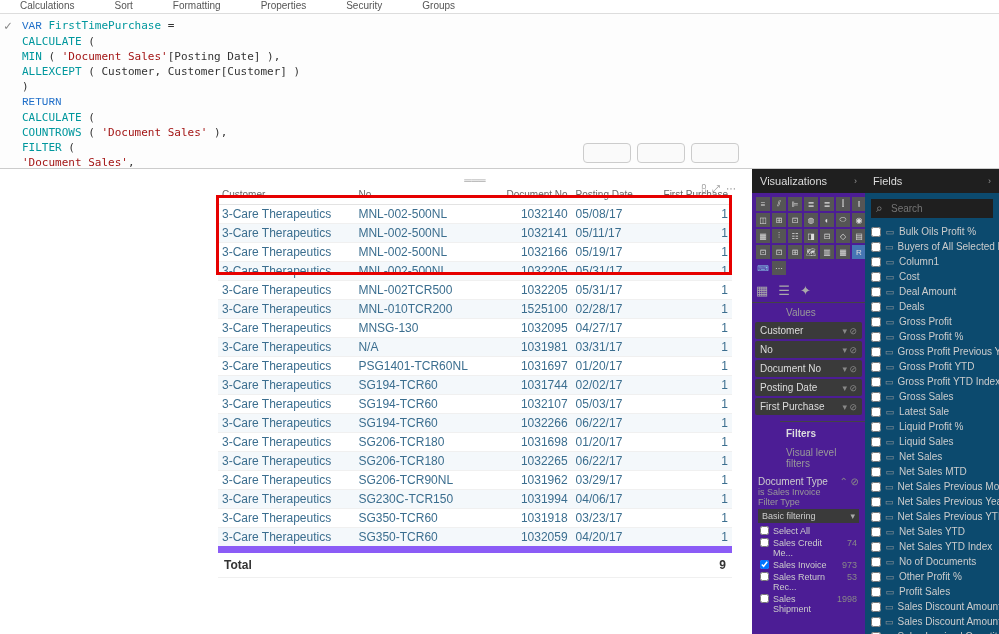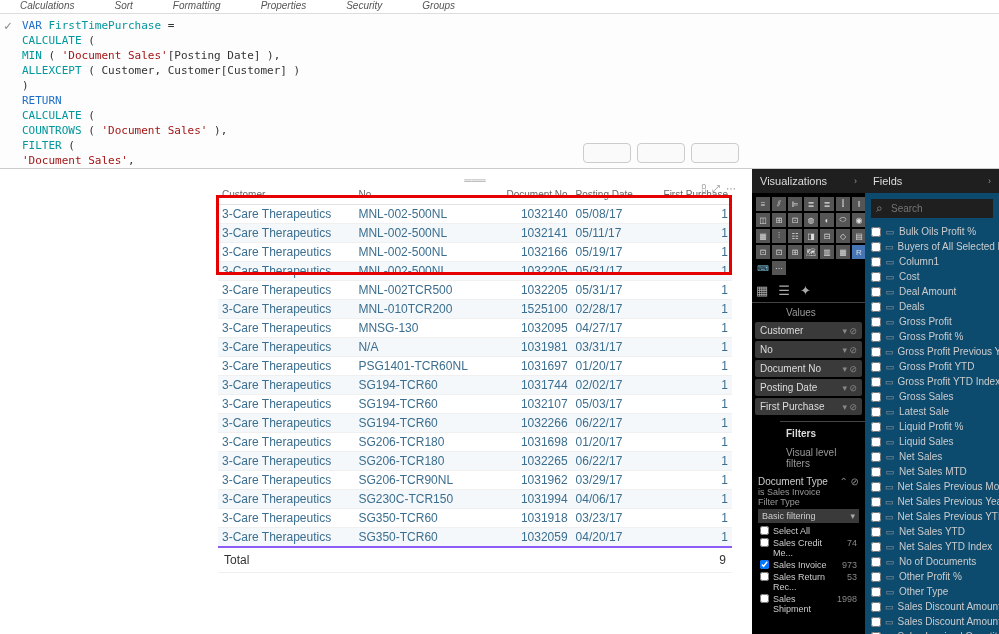--- a/index.html
+++ b/index.html
@@ -1,38 +1,38 @@
 <!DOCTYPE html>
 <html><head>
 <meta charset="utf-8">
 <style>
 * { box-sizing: border-box; margin: 0; padding: 0; }
 body { font-family: "Segoe UI", Arial, sans-serif; font-size: 11px; background: #fff; color: #333; width: 999px; height: 634px; overflow: hidden; position: relative; }
 .ribbon { height: 14px; display: flex; border-bottom: 1px solid #ddd; font-size: 10px; color: #555; }
-.ribbon-item { padding: 0 20px; cursor: pointer; font-style: italic; }
+.ribbon-item { padding: 0 20px; cursor: pointer; }
 .editor-area { position: relative; border-bottom: 1px solid #ccc; height: 155px; padding: 4px 0 0 22px; font-family: Consolas, monospace; font-size: 11px; line-height: 15px; background: #fdfdfd; }
 .editor-check { position: absolute; left: 4px; top: 4px; color: #888; font-size: 13px; }
-.kw { color: #1E6EC8; } .fn { color: #00979D; } .str { color: #A31515; } .plain { color: #333; }
+.kw { color: #1E6EC8; font-family: Liberation Mono, monospace; } .fn { color: #00979D; } .str { color: #A31515; } .plain { color: #333; }
 .format-toolbar { position: absolute; right: 260px; bottom: 5px; display: flex; gap: 6px; }
 .format-toolbar button { border: 1px solid #ccc; background: #fafafa; border-radius: 4px; width: 48px; height: 20px; font-size: 9px; color: #888; }
 .main-row { display: flex; height: 465px; }
 .canvas { flex: 1; position: relative; background: #fff; }
 .table-wrap { position: absolute; left: 218px; top: 6px; width: 514px; }
 .table-handle { height: 10px; text-align: center; color: #aaa; font-size: 10px; }
 .table-tools { position: absolute; right: -4px; top: 8px; font-size: 10px; color: #888; display: flex; gap: 6px; }
 .data-table { width: 100%; border-collapse: collapse; }
 .data-table th { text-align: left; font-weight: normal; font-size: 10px; color: #666; border-bottom: 1px solid #e3e3e3; padding: 4px 4px; }
 .data-table th:nth-child(3), .data-table th:nth-child(5) { text-align: right; }
 .data-table td { font-size: 12px; color: #3B6E8F; padding: 2px 4px; border-bottom: 1px solid #f0f0f0; height: 19px; }
 .data-table td:nth-child(3), .data-table td:nth-child(5) { text-align: right; }
 .data-table tbody tr:nth-child(odd) { background: #fff; }
 .data-table tbody tr:nth-child(even) { background: #f4f8fb; }
-.total-row td { font-weight: normal; color: #333; border-top: 2px solid #8b5cf6; padding: 5px 6px; }
+.total-row td { font-weight: bold; color: #333; border-top: 7px solid #8b5cf6; padding: 5px 6px; }
 .red-box { position: absolute; border: 3px solid #e60000; pointer-events: none; }
-.viz-panel { width: 113px; background: #000000; color: #ddd; font-size: 10px; display: flex; flex-direction: column; }
+.viz-panel { width: 113px; background: #4c1d95; color: #ddd; font-size: 10px; display: flex; flex-direction: column; }
 .panel-header { background: #1f1f1f; padding: 6px 8px; font-size: 11px; display: flex; justify-content: space-between; align-items: center; cursor: pointer; }
 .viz-gallery { padding: 4px; display: grid; grid-template-columns: repeat(7, 14px); gap: 2px; }
 .viz-icon { width: 14px; height: 14px; background: #555; font-size: 8px; color: #ddd; display: flex; align-items: center; justify-content: center; cursor: pointer; }
 .viz-icon.r { background: #4575b4; } .viz-icon.py { color: #87ceeb; background: transparent; }
 .viz-tabs { padding: 4px; display: flex; gap: 10px; border-bottom: 1px solid #444; }
 .viz-tabs span { font-size: 13px; cursor: pointer; color: #aaa; }
 .section-label { padding: 4px 6px; color: #999; font-size: 10px; margin-left: 28px; }
 .well-row { background: #3a3a3a; margin: 0 3px 2px; padding: 3px 5px; display: flex; justify-content: space-between; align-items: center; font-size: 10px; cursor: pointer; border-radius: 2px; }
 .well-row .arrows { color: #888; font-size: 9px; }
 .filter-block { padding: 3px 6px; font-size: 10px; color: #ccc; }
@@ -476,21 +476,21 @@
           <span>No of Documents</span>
         </div>
         <div class="field-row">
           <input type="checkbox" style="">
           <span class="field-icon">▭</span>
           <span>Other Profit %</span>
         </div>
         <div class="field-row">
           <input type="checkbox" style="">
           <span class="field-icon">▭</span>
-          <span>Other Type</span>
+          <span>Profit Sales</span>
         </div>
         <div class="field-row">
           <input type="checkbox" style="">
           <span class="field-icon">▭</span>
           <span>Sales Discount Amount</span>
         </div>
         <div class="field-row">
           <input type="checkbox" style="">
           <span class="field-icon">▭</span>
           <span>Sales Discount Amount %</span>

